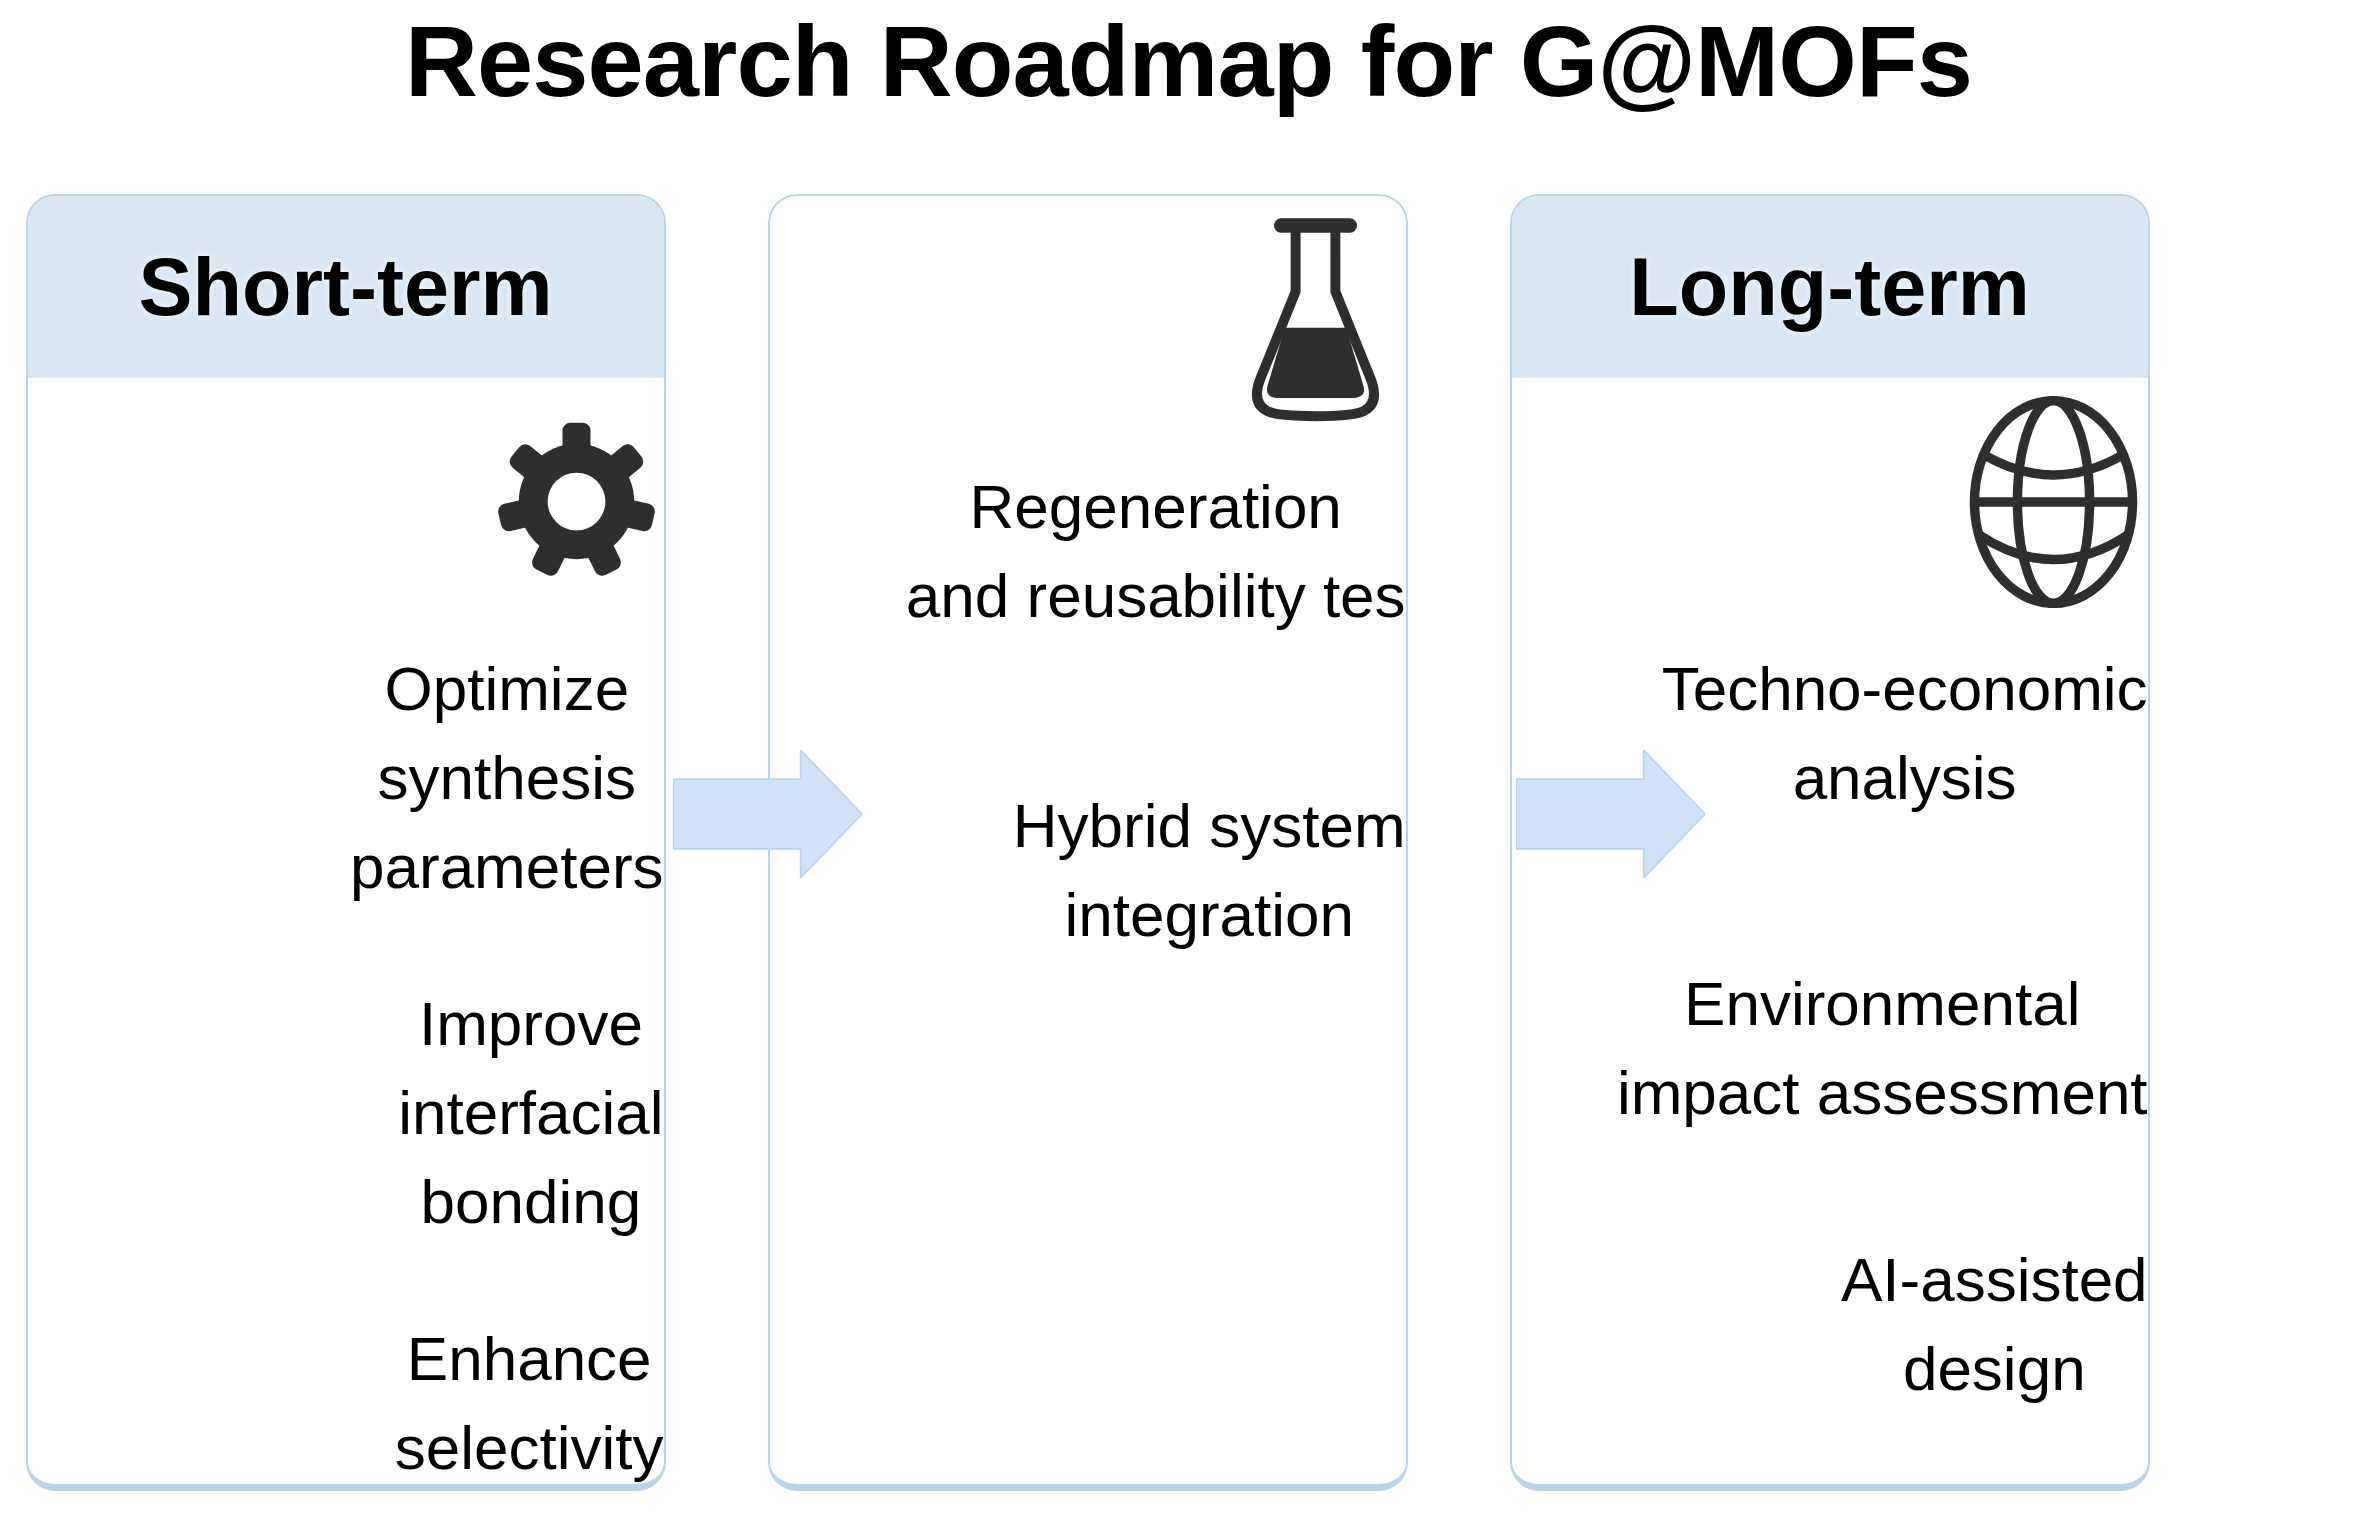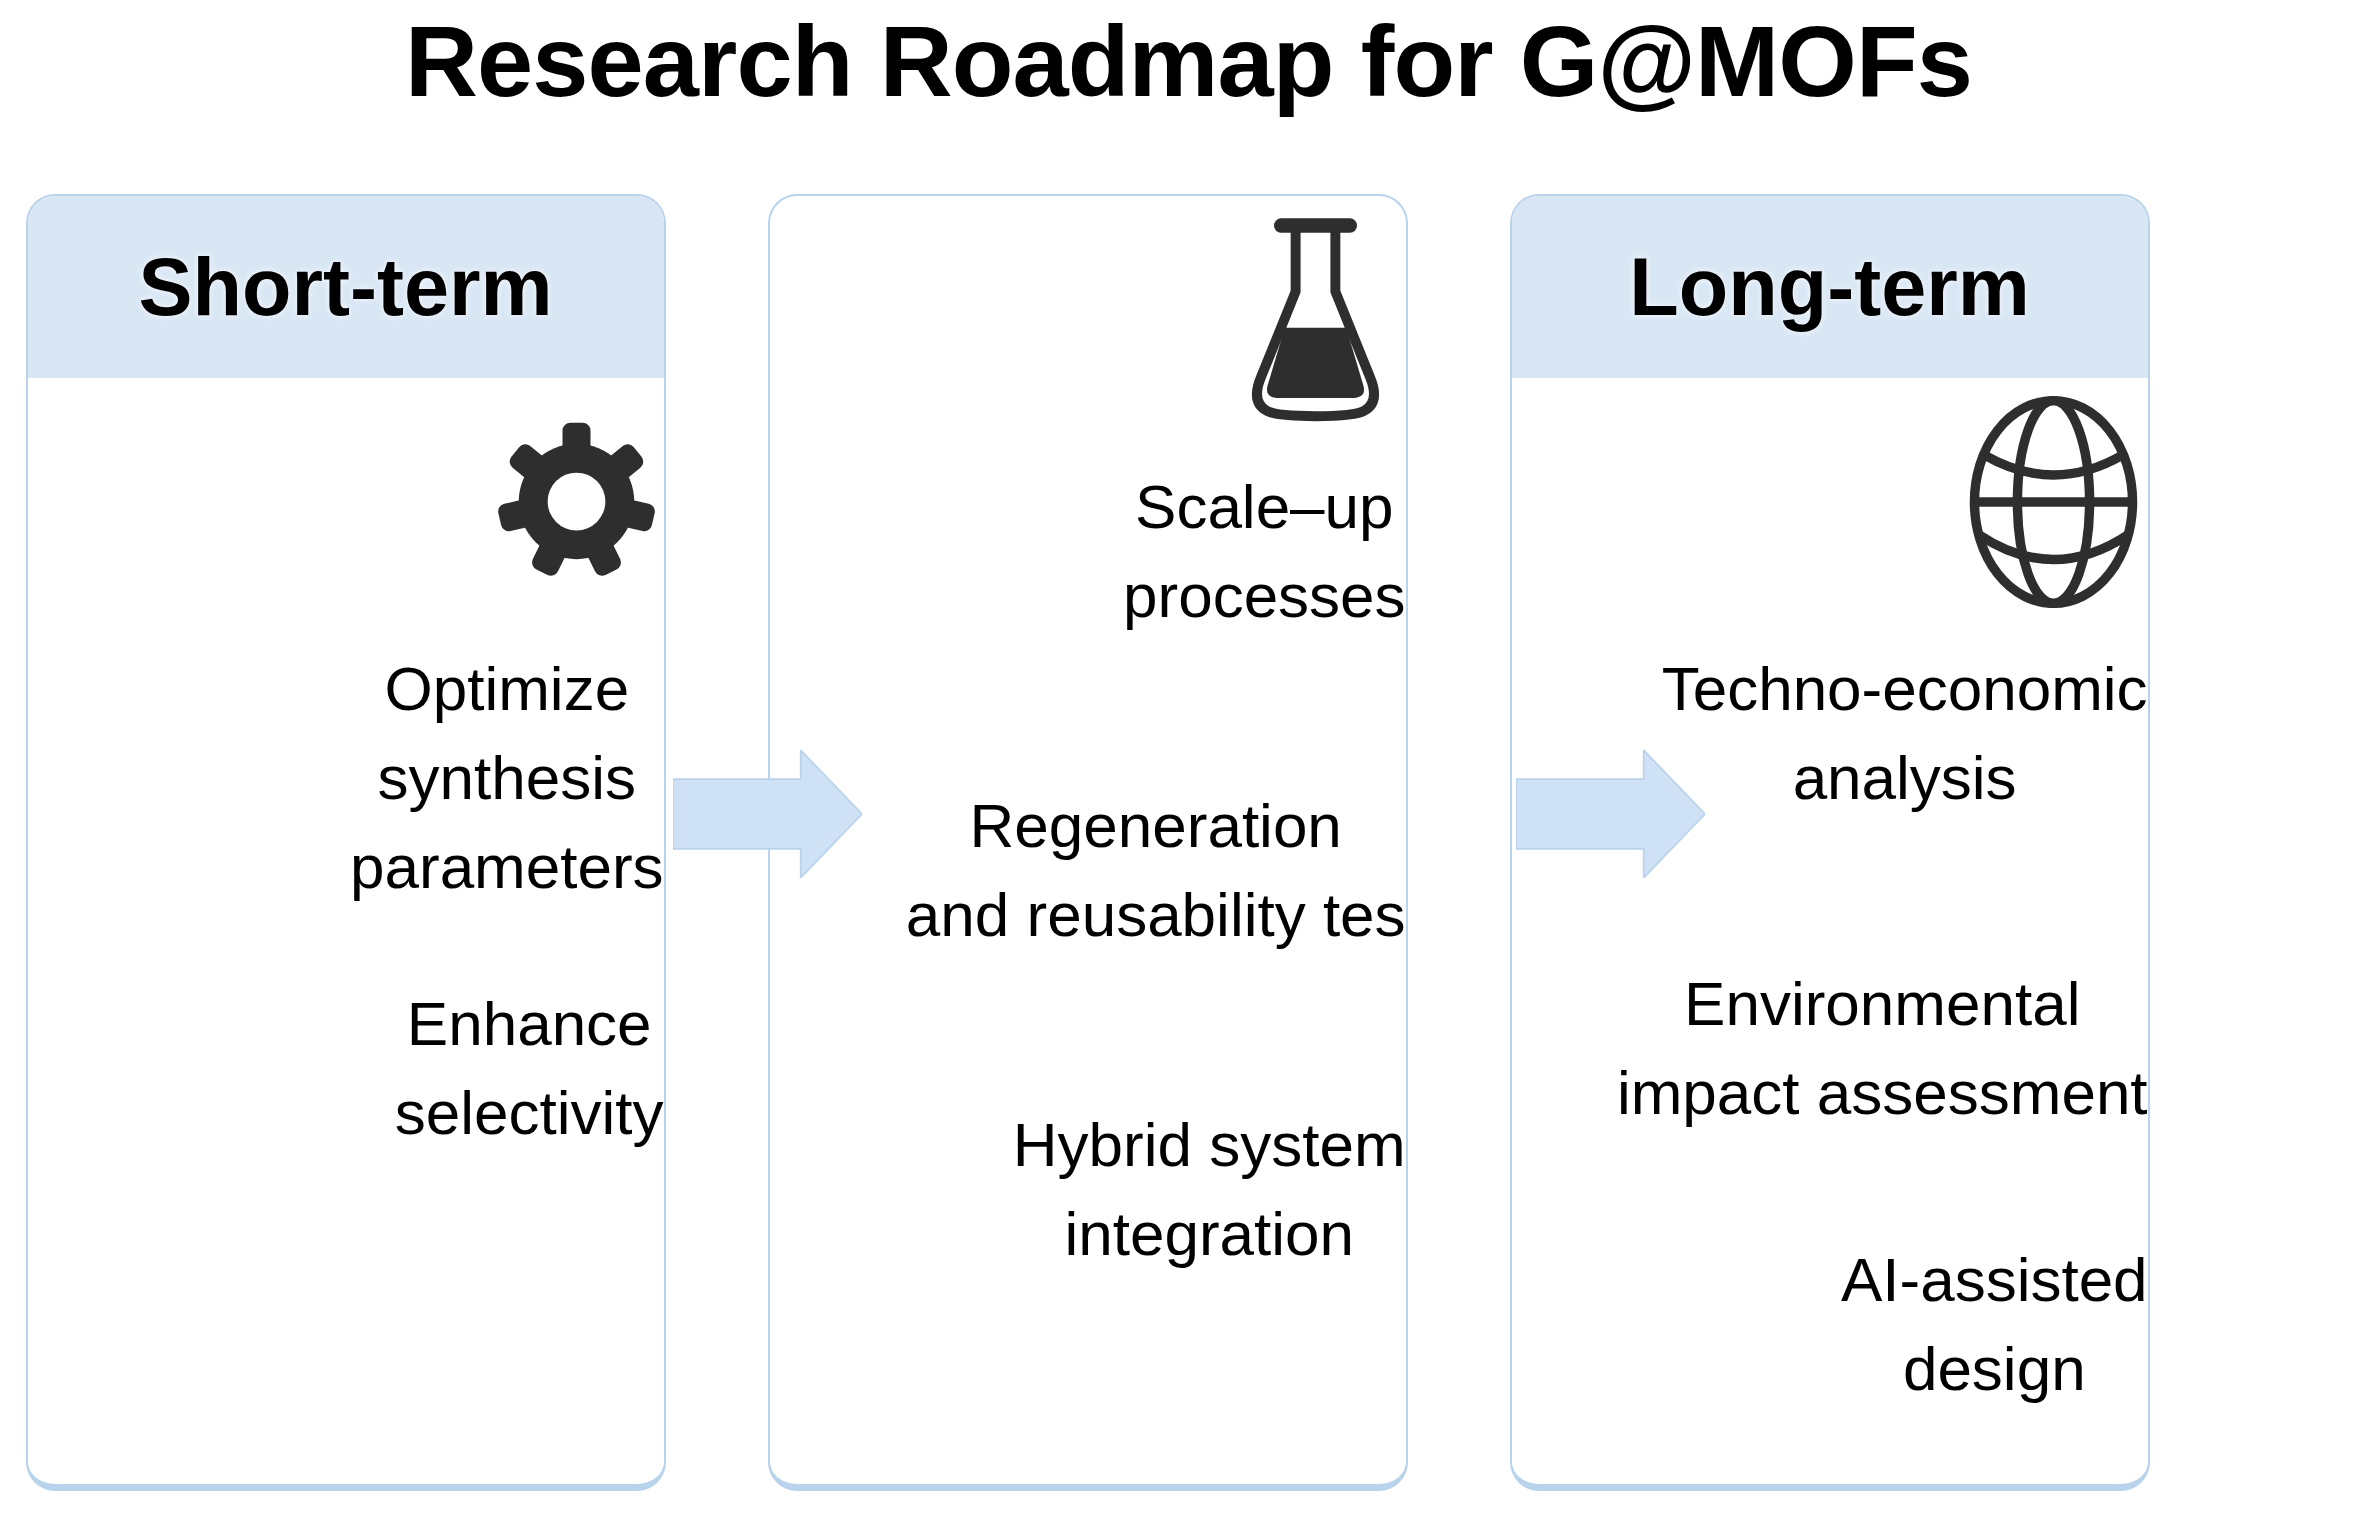--- a/index.html
+++ b/index.html
@@ -112,36 +112,37 @@
         <rect x="84" y="10" width="32" height="50" rx="9" transform="rotate(309 100 100)"></rect>
       </g>
       <circle cx="100" cy="100" r="66"></circle>
     </g>
     <circle cx="100" cy="100" r="33" fill="#ffffff"></circle>
   </svg>
         </div>
     <div class="item">Optimize
 synthesis
 parameters</div>
+        <div class="item">Improve
+interfacial
+bonding</div>
         <div class="item">Enhance
 selectivity</div>
       </div>
   </div>
 
   <div class="column col-1">
     <div class="column-body">
       <div class="icon-wrap">
           <svg width="181" height="215" viewBox="0 0 200 238">
     <path d="M78,20 L78,88 L40,182 Q28,210 46,220 Q56,226 100,226 Q144,226 154,220 Q172,210 160,182 L122,88 L122,20" fill="none" stroke="var(--icon)" stroke-width="11" stroke-linejoin="round"></path>
     <path d="M66,128 L134,128 L153,192 Q157,206 140,206 L60,206 Q43,206 47,192 Z" fill="var(--icon)"></path>
     <path d="M62,15 L138,15" stroke="var(--icon)" stroke-width="16" stroke-linecap="round"></path>
   </svg>
         </div>
-    <div class="item">Scale–up
-processes</div>
         <div class="item">Regeneration
 and reusability tes</div>
         <div class="item">Hybrid system
 integration</div>
       </div>
   </div>
 
   <div class="column col-2">
     <div class="column-header">Long-term</div>
     <div class="column-body">

